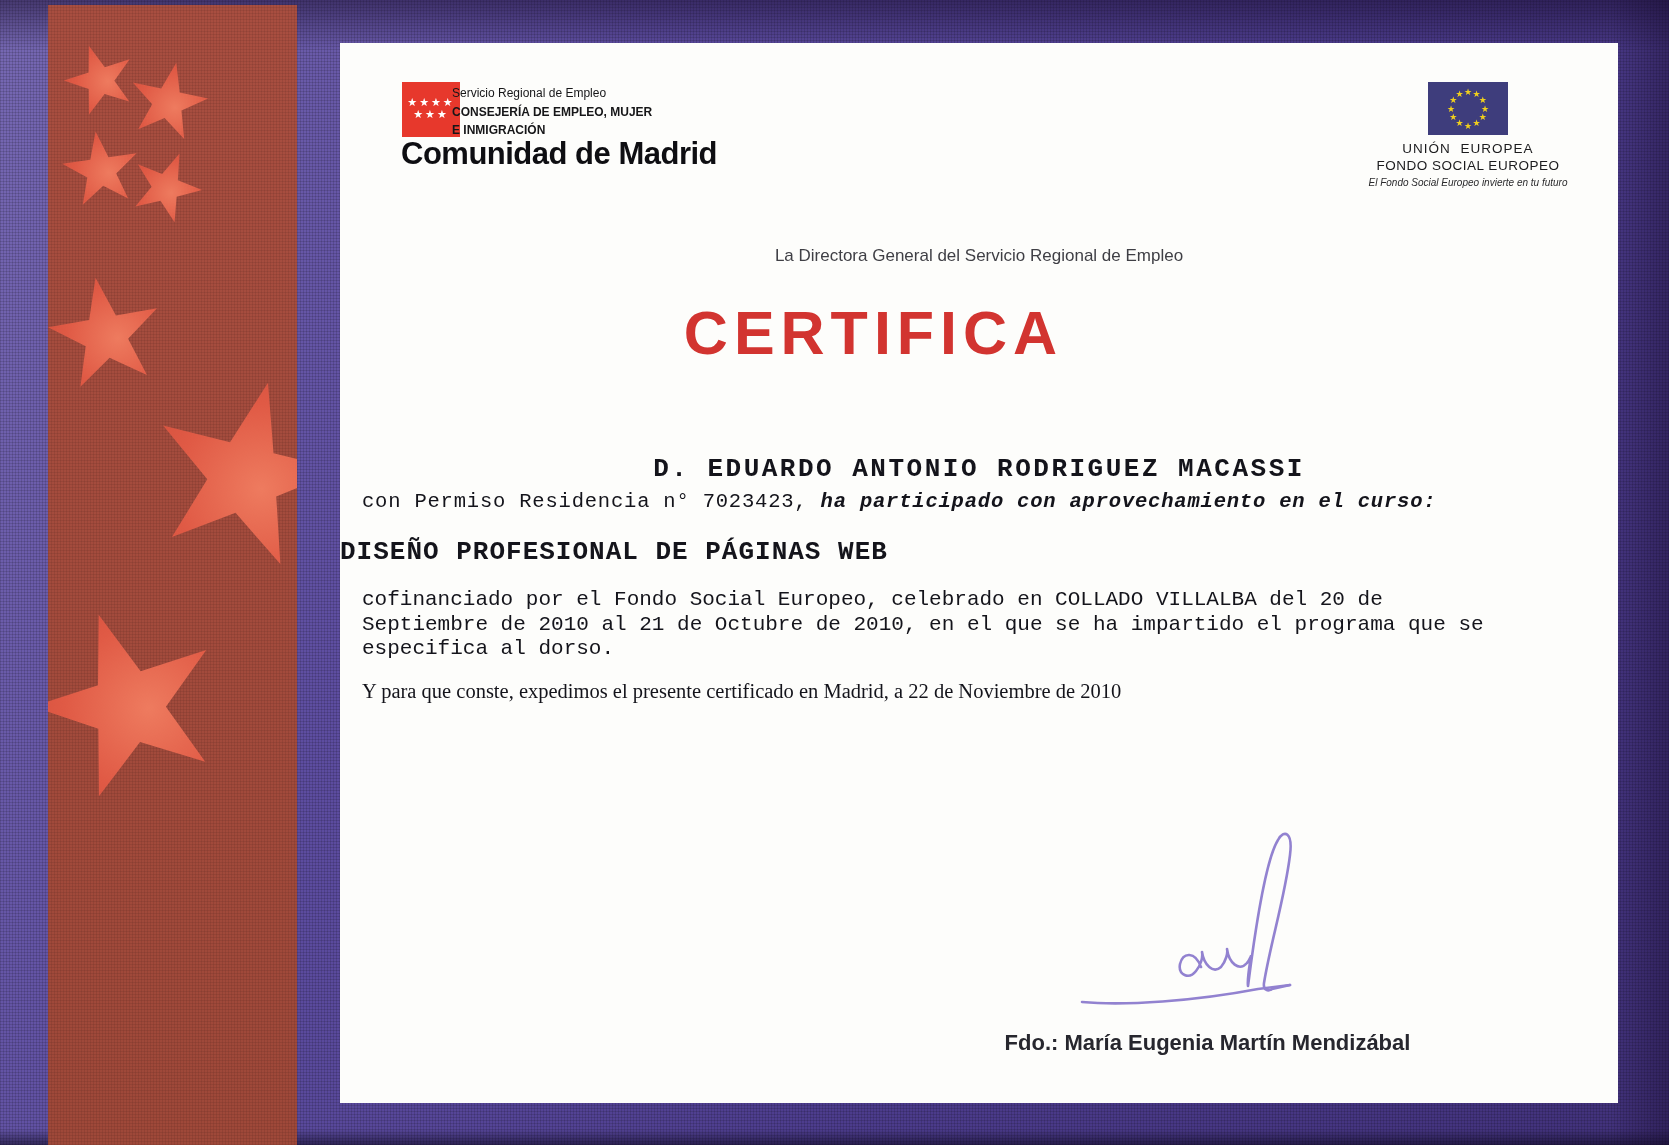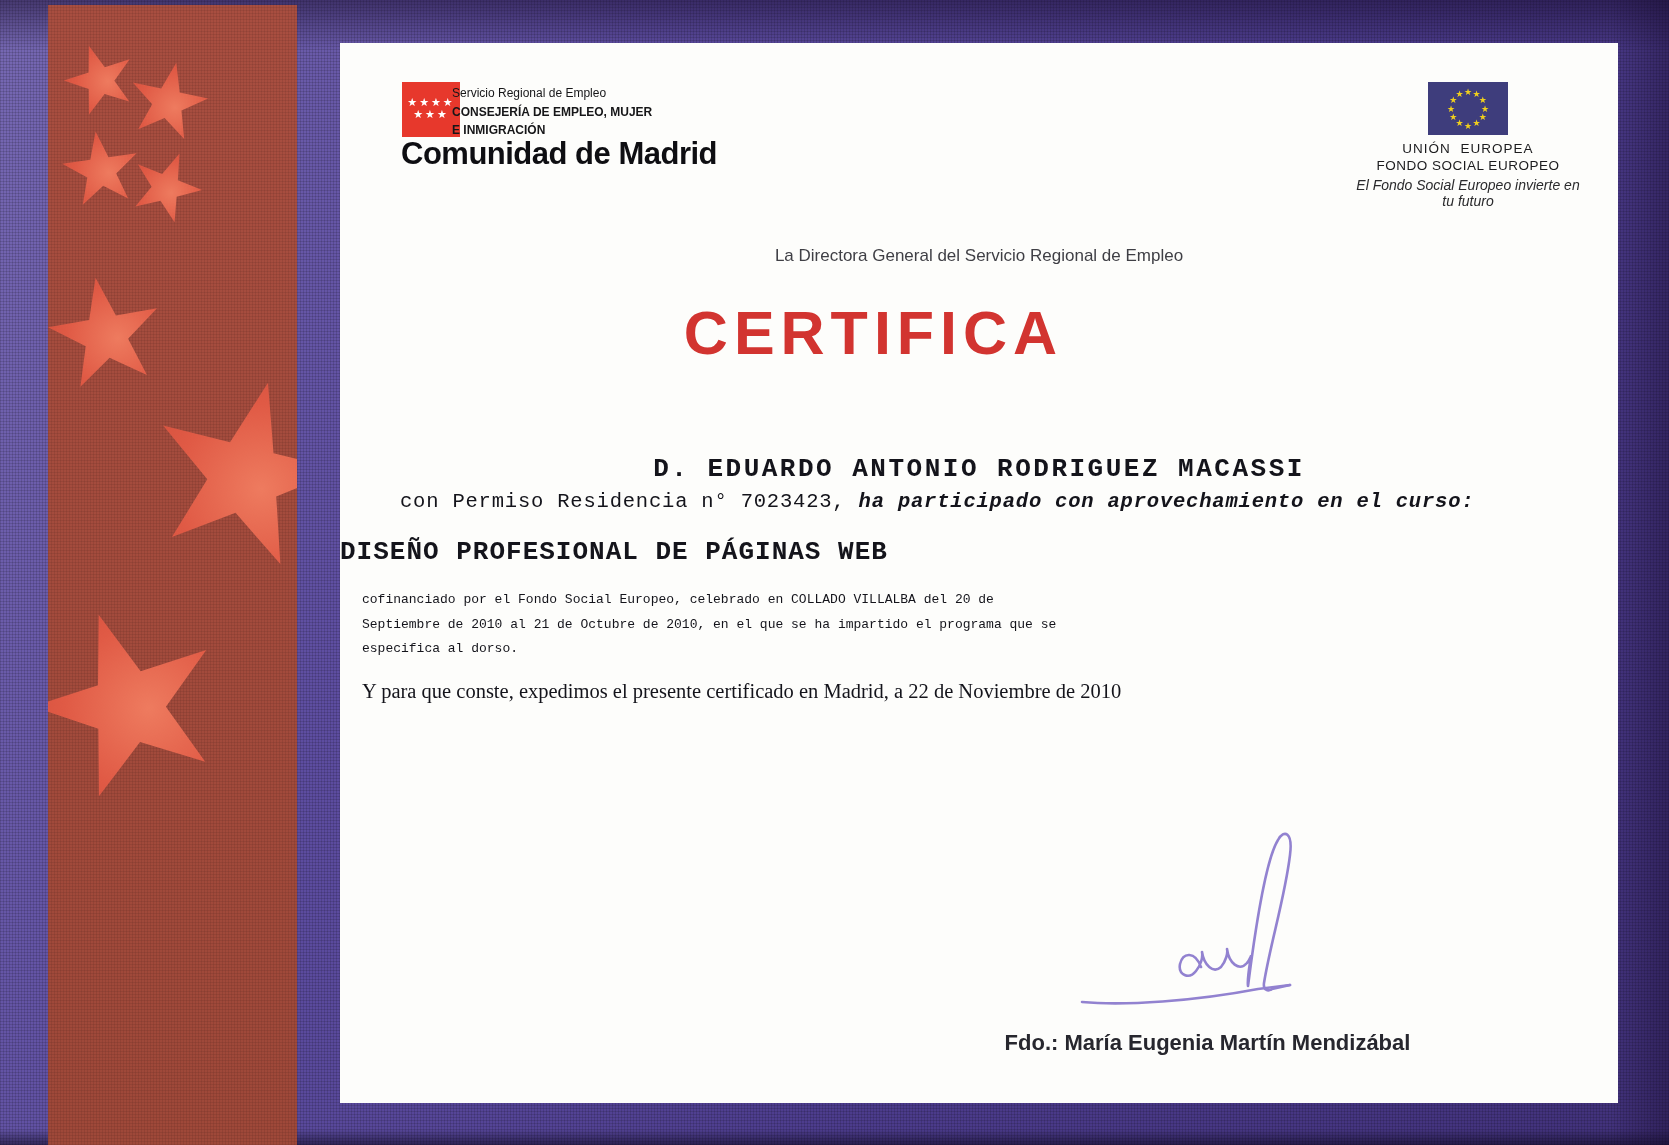--- a/index.html
+++ b/index.html
@@ -51,33 +51,33 @@
   .bl1{top:85px;font-weight:400;}
   .bl2{top:104px;} .bl3{top:122px;}
   .brand-name{position:absolute;left:401px;top:136px;font-size:31px;font-weight:800;letter-spacing:-0.5px;color:#0e0e12;}
   
   .eu{position:absolute;left:1352px;top:82px;width:232px;text-align:center;color:#1c1c1e;}
   .eu-flag{position:relative;margin:0 auto;width:80px;height:53px;background:#3e3d7c;}
   .eu-star{position:absolute;width:10px;height:10px;font-size:9px;line-height:10px;text-align:center;color:#f0cf1d;}
   .eu-star::before{content:"★";}
   .eu-l1{margin-top:6px;font-size:13.5px;letter-spacing:1px;word-spacing:5px;}
   .eu-l2{margin-top:2px;font-size:13.5px;letter-spacing:0.5px;}
-  .eu-l3{margin-top:4px;font-size:14px;font-style:italic;color:#2a2a2c;}
+  .eu-l3{margin-top:4px;font-size:10px;font-style:italic;color:#2a2a2c;}
   
   .issuer{position:absolute;left:340px;top:246px;width:1278px;text-align:center;font-size:17px;color:#3f3f45;}
   .certifica{position:absolute;left:340px;top:298px;width:1067px;text-align:center;
     font-size:61px;font-weight:700;letter-spacing:6px;color:#d23430;}
   .mono{font-family:"Liberation Mono",monospace;color:#14141b;}
   .recipient{position:absolute;left:340px;top:454px;width:1278px;text-align:center;
     font-size:26px;font-weight:700;letter-spacing:2.5px;}
-  .res-line{position:absolute;left:362px;top:490px;width:1245px;font-size:20.5px;letter-spacing:0.8px;white-space:nowrap;margin-left:38px;}
+  .res-line{position:absolute;left:362px;top:490px;width:1245px;font-size:20.5px;letter-spacing:0.8px;white-space:nowrap;}
   .res-line .it{font-style:italic;font-weight:700;}
   .course{position:absolute;left:340px;top:537px;width:1278px;text-align:left;
     font-size:26px;font-weight:700;letter-spacing:1px;}
-  .para{position:absolute;left:362px;top:588px;width:1245px;font-size:13px;line-height:24.5px;}
+  .para{position:absolute;left:362px;top:588px;width:1245px;font-size:21px;line-height:24.5px;}
   .closing{position:absolute;left:362px;top:680px;width:1245px;font-size:20.5px;white-space:nowrap;font-family:Liberation Serif, serif;}
   
   .sig{position:absolute;left:1000px;top:805px;width:350px;height:205px;}
   .fdo{position:absolute;left:985px;top:1030px;width:445px;text-align:center;
     font-size:22px;font-weight:700;color:#27272e;}
 </style>
 </head>
 <body>
 
 <div class="page">

